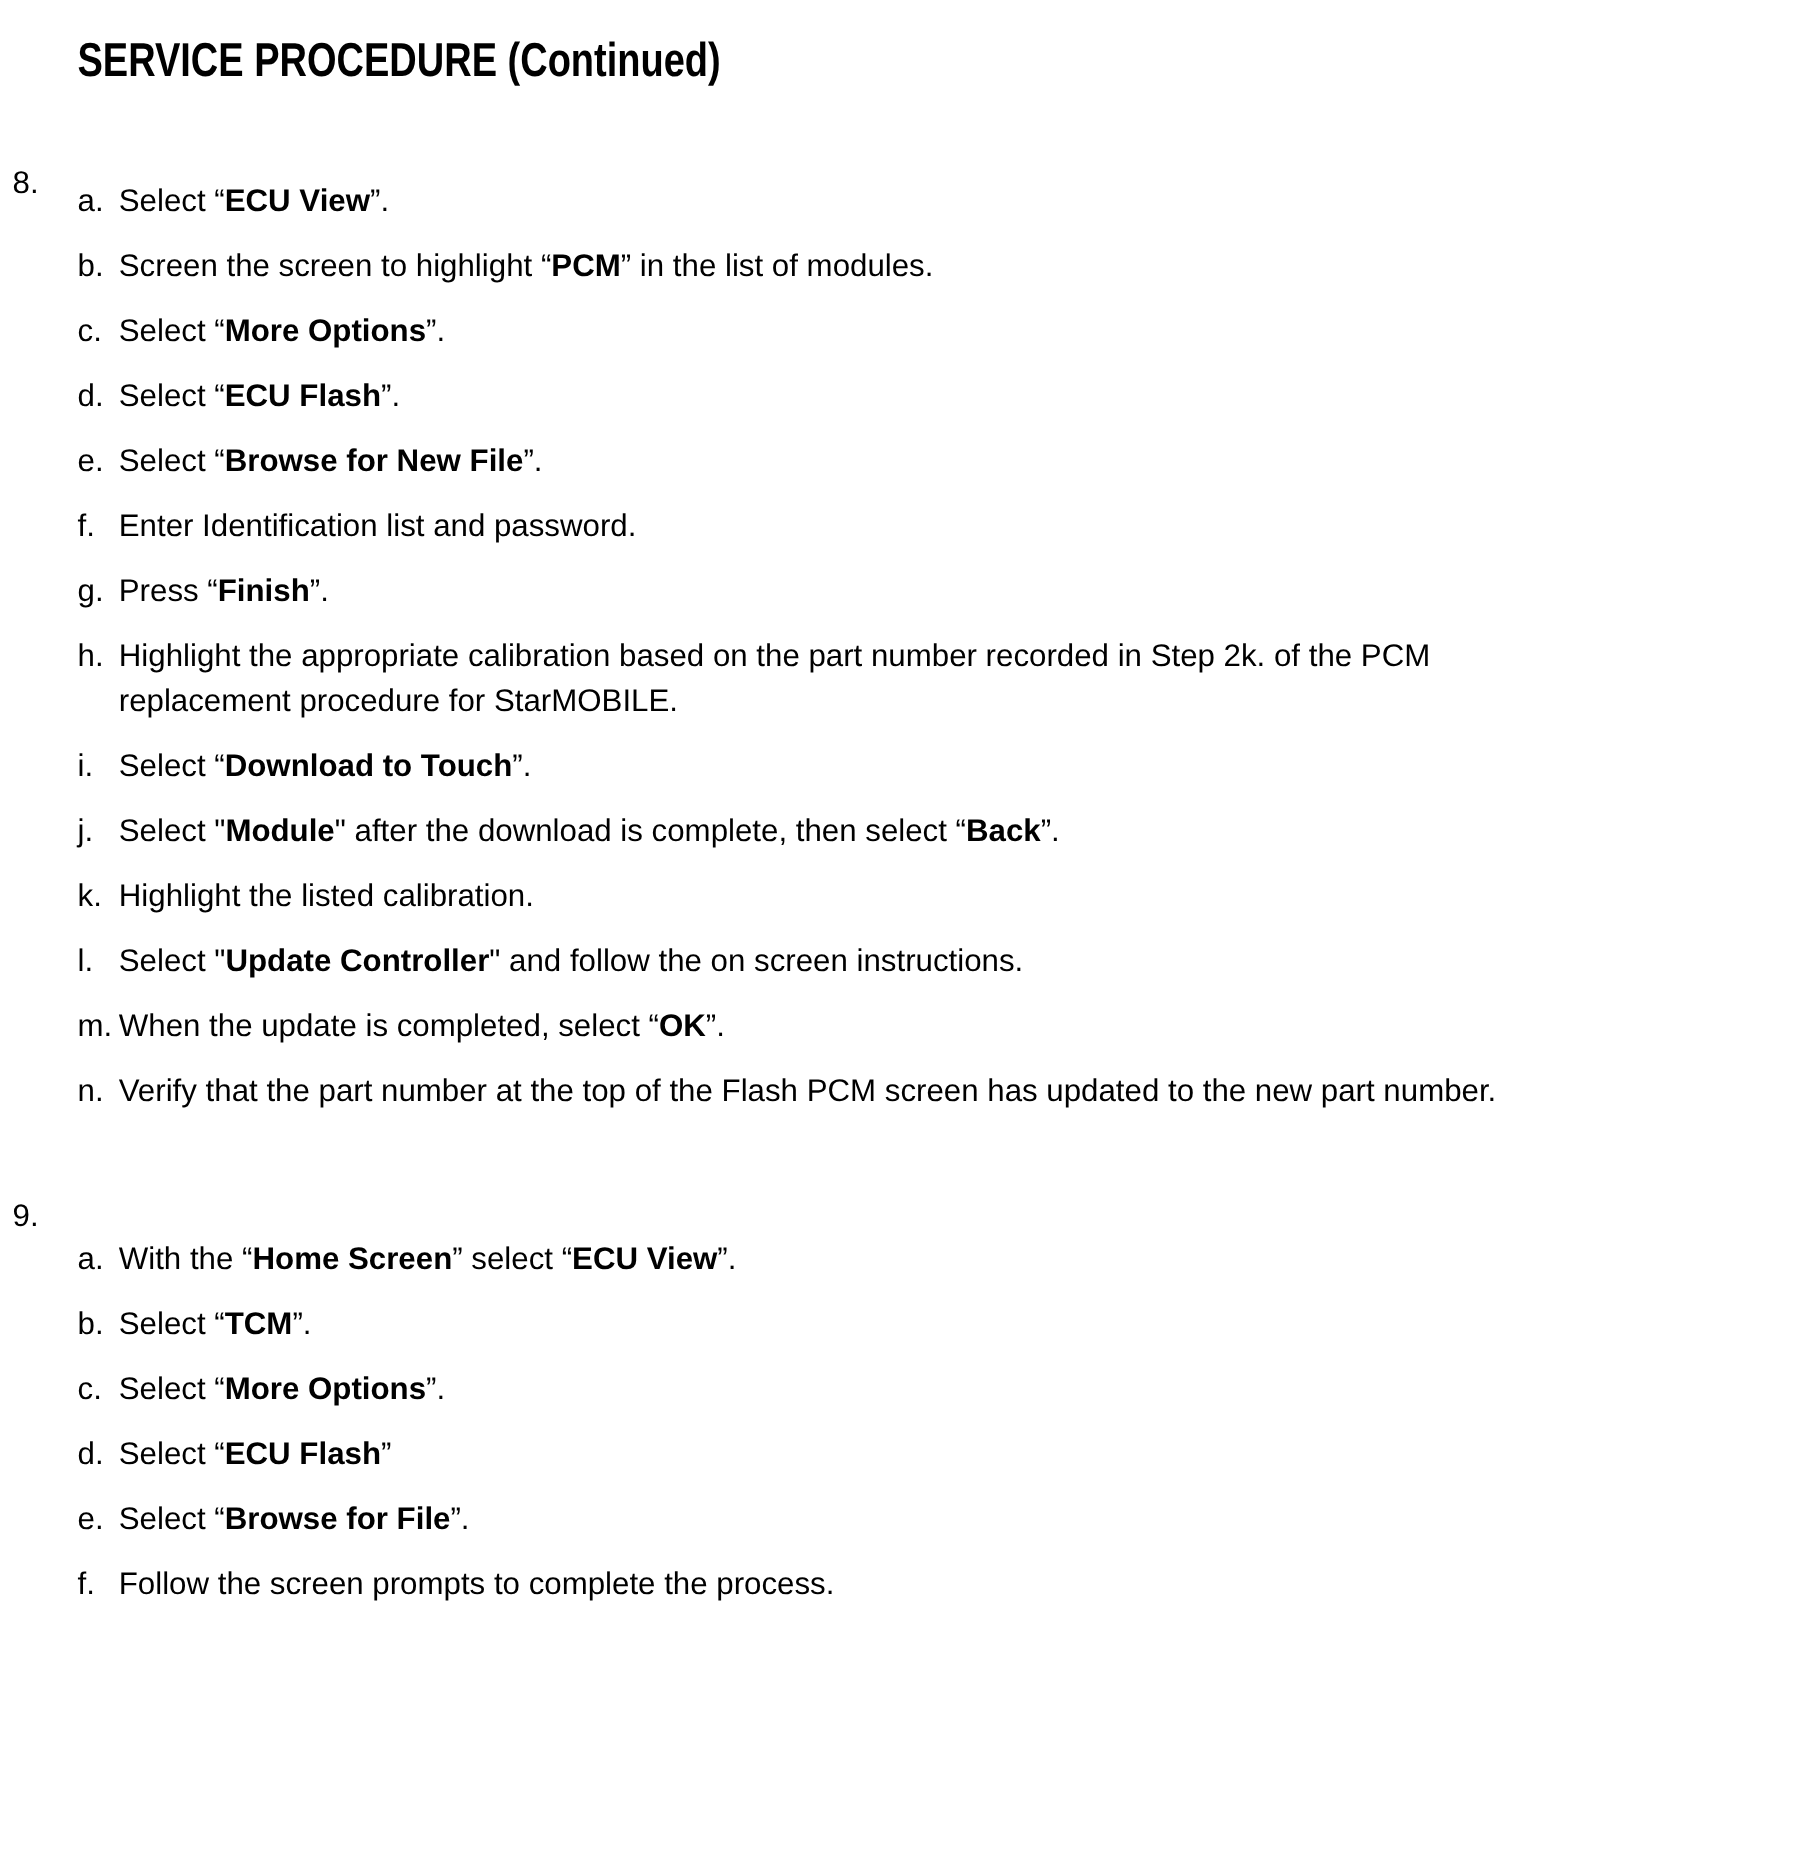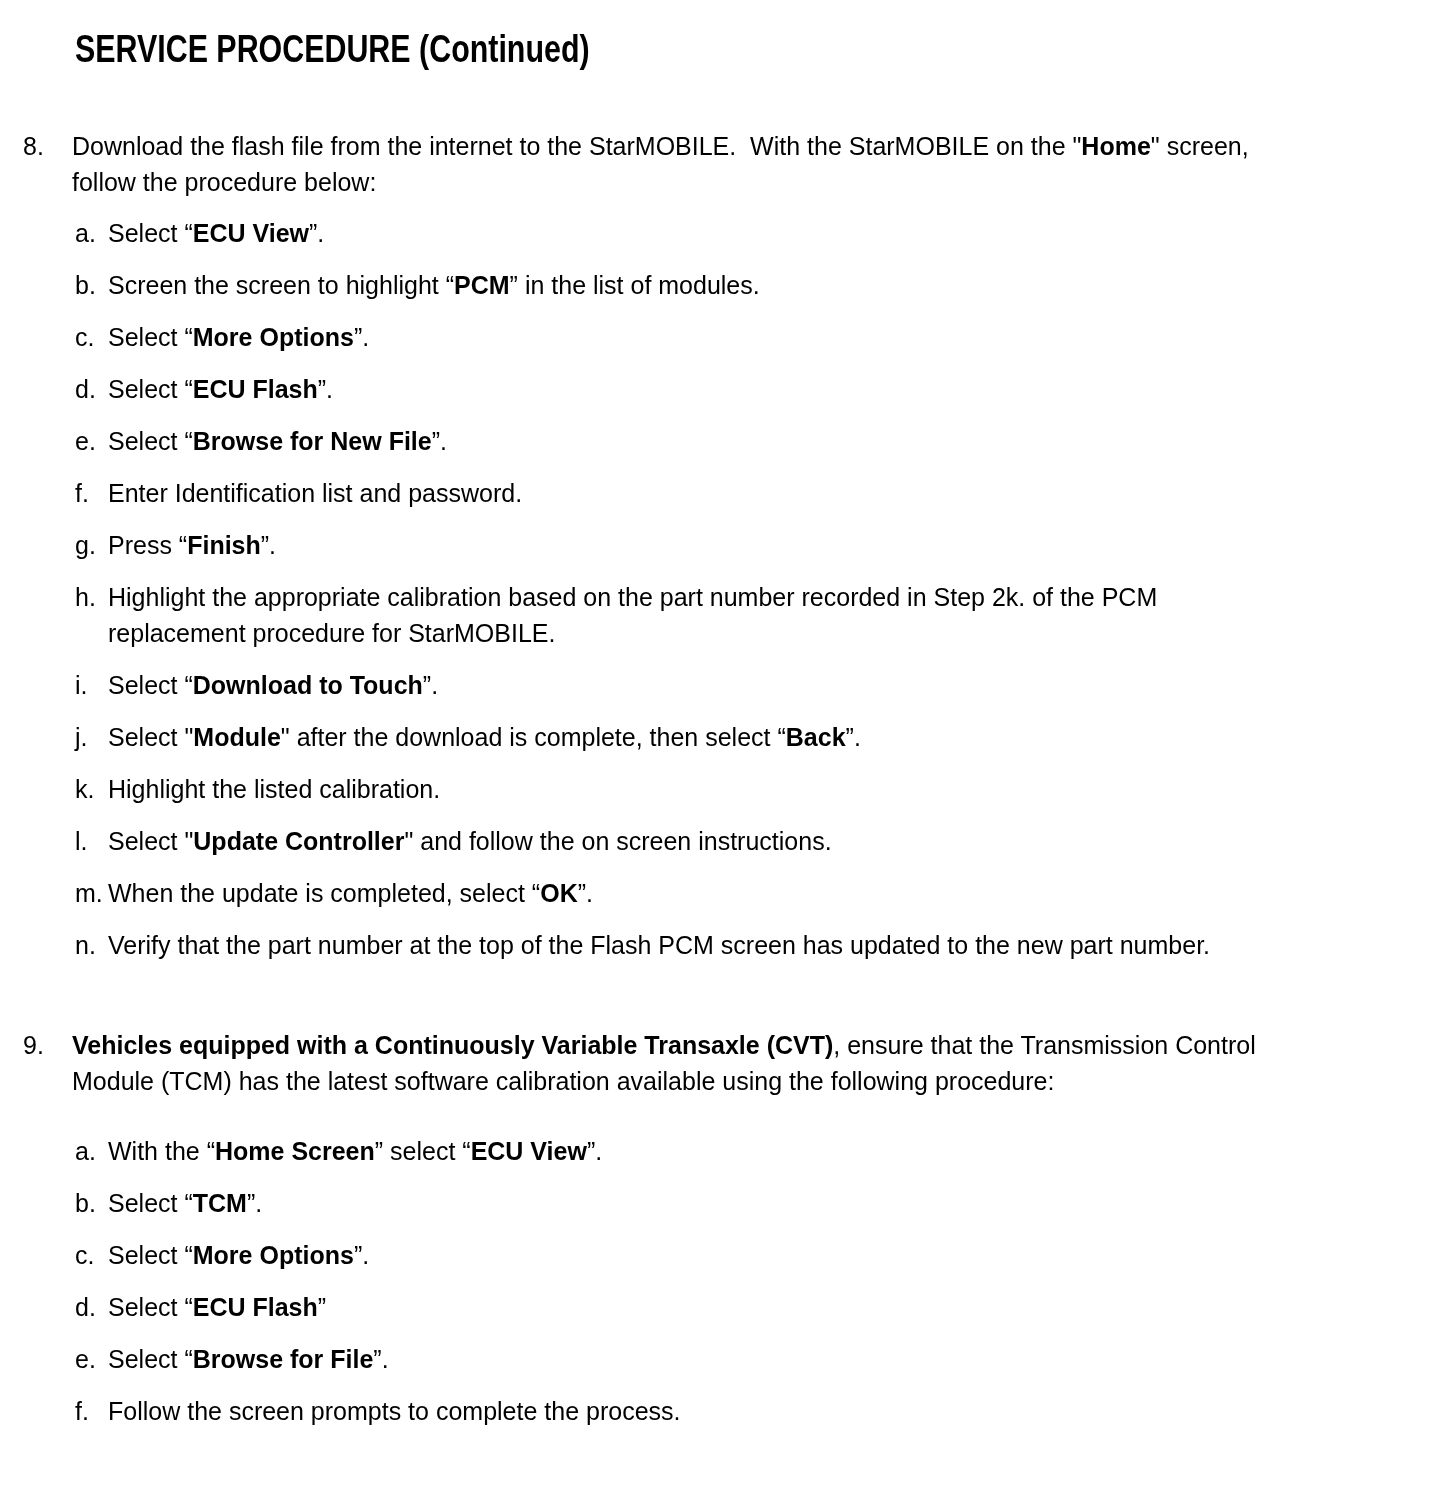--- a/index.html
+++ b/index.html
@@ -10,21 +10,21 @@
   }
   body {
     width: 1440px;
     min-height: 1496px;
     font-family: "Liberation Sans", sans-serif;
     font-size: 25px;
     line-height: 36px;
     -webkit-font-smoothing: antialiased;
   }
   .page {
-    padding: 24px 16px 30px 23px;
+    padding: 24px 16px 30px 10px;
     box-sizing: border-box;
     width: 1284px;
   }
   .title {
     display: inline-block;
     margin: 4px 0 58px 52px;
     font-size: 38px;
     line-height: 42px;
     font-weight: bold;
     letter-spacing: 0px;
@@ -78,21 +78,20 @@
 </style>
 </head>
 <body>
 
 <div class="page">
   <h1 class="title">SERVICE PROCEDURE (Continued)</h1>
   <div class="steps">
       <div class="step">
         <div class="step-num">8.</div>
         <div class="step-body">
-          <div class="intro"><span>Download the flash file from the internet to the StarMOBILE.&nbsp; With the StarMOBILE on the "</span><span class="b">Home</span><span>" screen, follow the procedure below:</span></div>
           <div class="substeps">
             <div class="substep">
               <div class="sub-label">a.</div>
               <div class="sub-text"><span>Select “</span><span class="b">ECU View</span><span>”.</span></div>
             </div>
             <div class="substep">
               <div class="sub-label">b.</div>
               <div class="sub-text"><span>Screen the screen to highlight “</span><span class="b">PCM</span><span>” in the list of modules.</span></div>
             </div>
             <div class="substep">
@@ -142,21 +141,20 @@
             <div class="substep">
               <div class="sub-label">n.</div>
               <div class="sub-text"><span>Verify that the part number at the top of the Flash PCM screen has updated to the new part number.</span></div>
             </div>
           </div>
         </div>
       </div>
       <div class="step">
         <div class="step-num">9.</div>
         <div class="step-body">
-          <div class="intro"><span class="b">Vehicles equipped with a Continuously Variable Transaxle (CVT)</span><span>, ensure that the Transmission Control Module (TCM) has the latest software calibration available using the following procedure:</span></div>
           <div class="substeps">
             <div class="substep">
               <div class="sub-label">a.</div>
               <div class="sub-text"><span>With the “</span><span class="b">Home Screen</span><span>” select “</span><span class="b">ECU View</span><span>”.</span></div>
             </div>
             <div class="substep">
               <div class="sub-label">b.</div>
               <div class="sub-text"><span>Select “</span><span class="b">TCM</span><span>”.</span></div>
             </div>
             <div class="substep">

